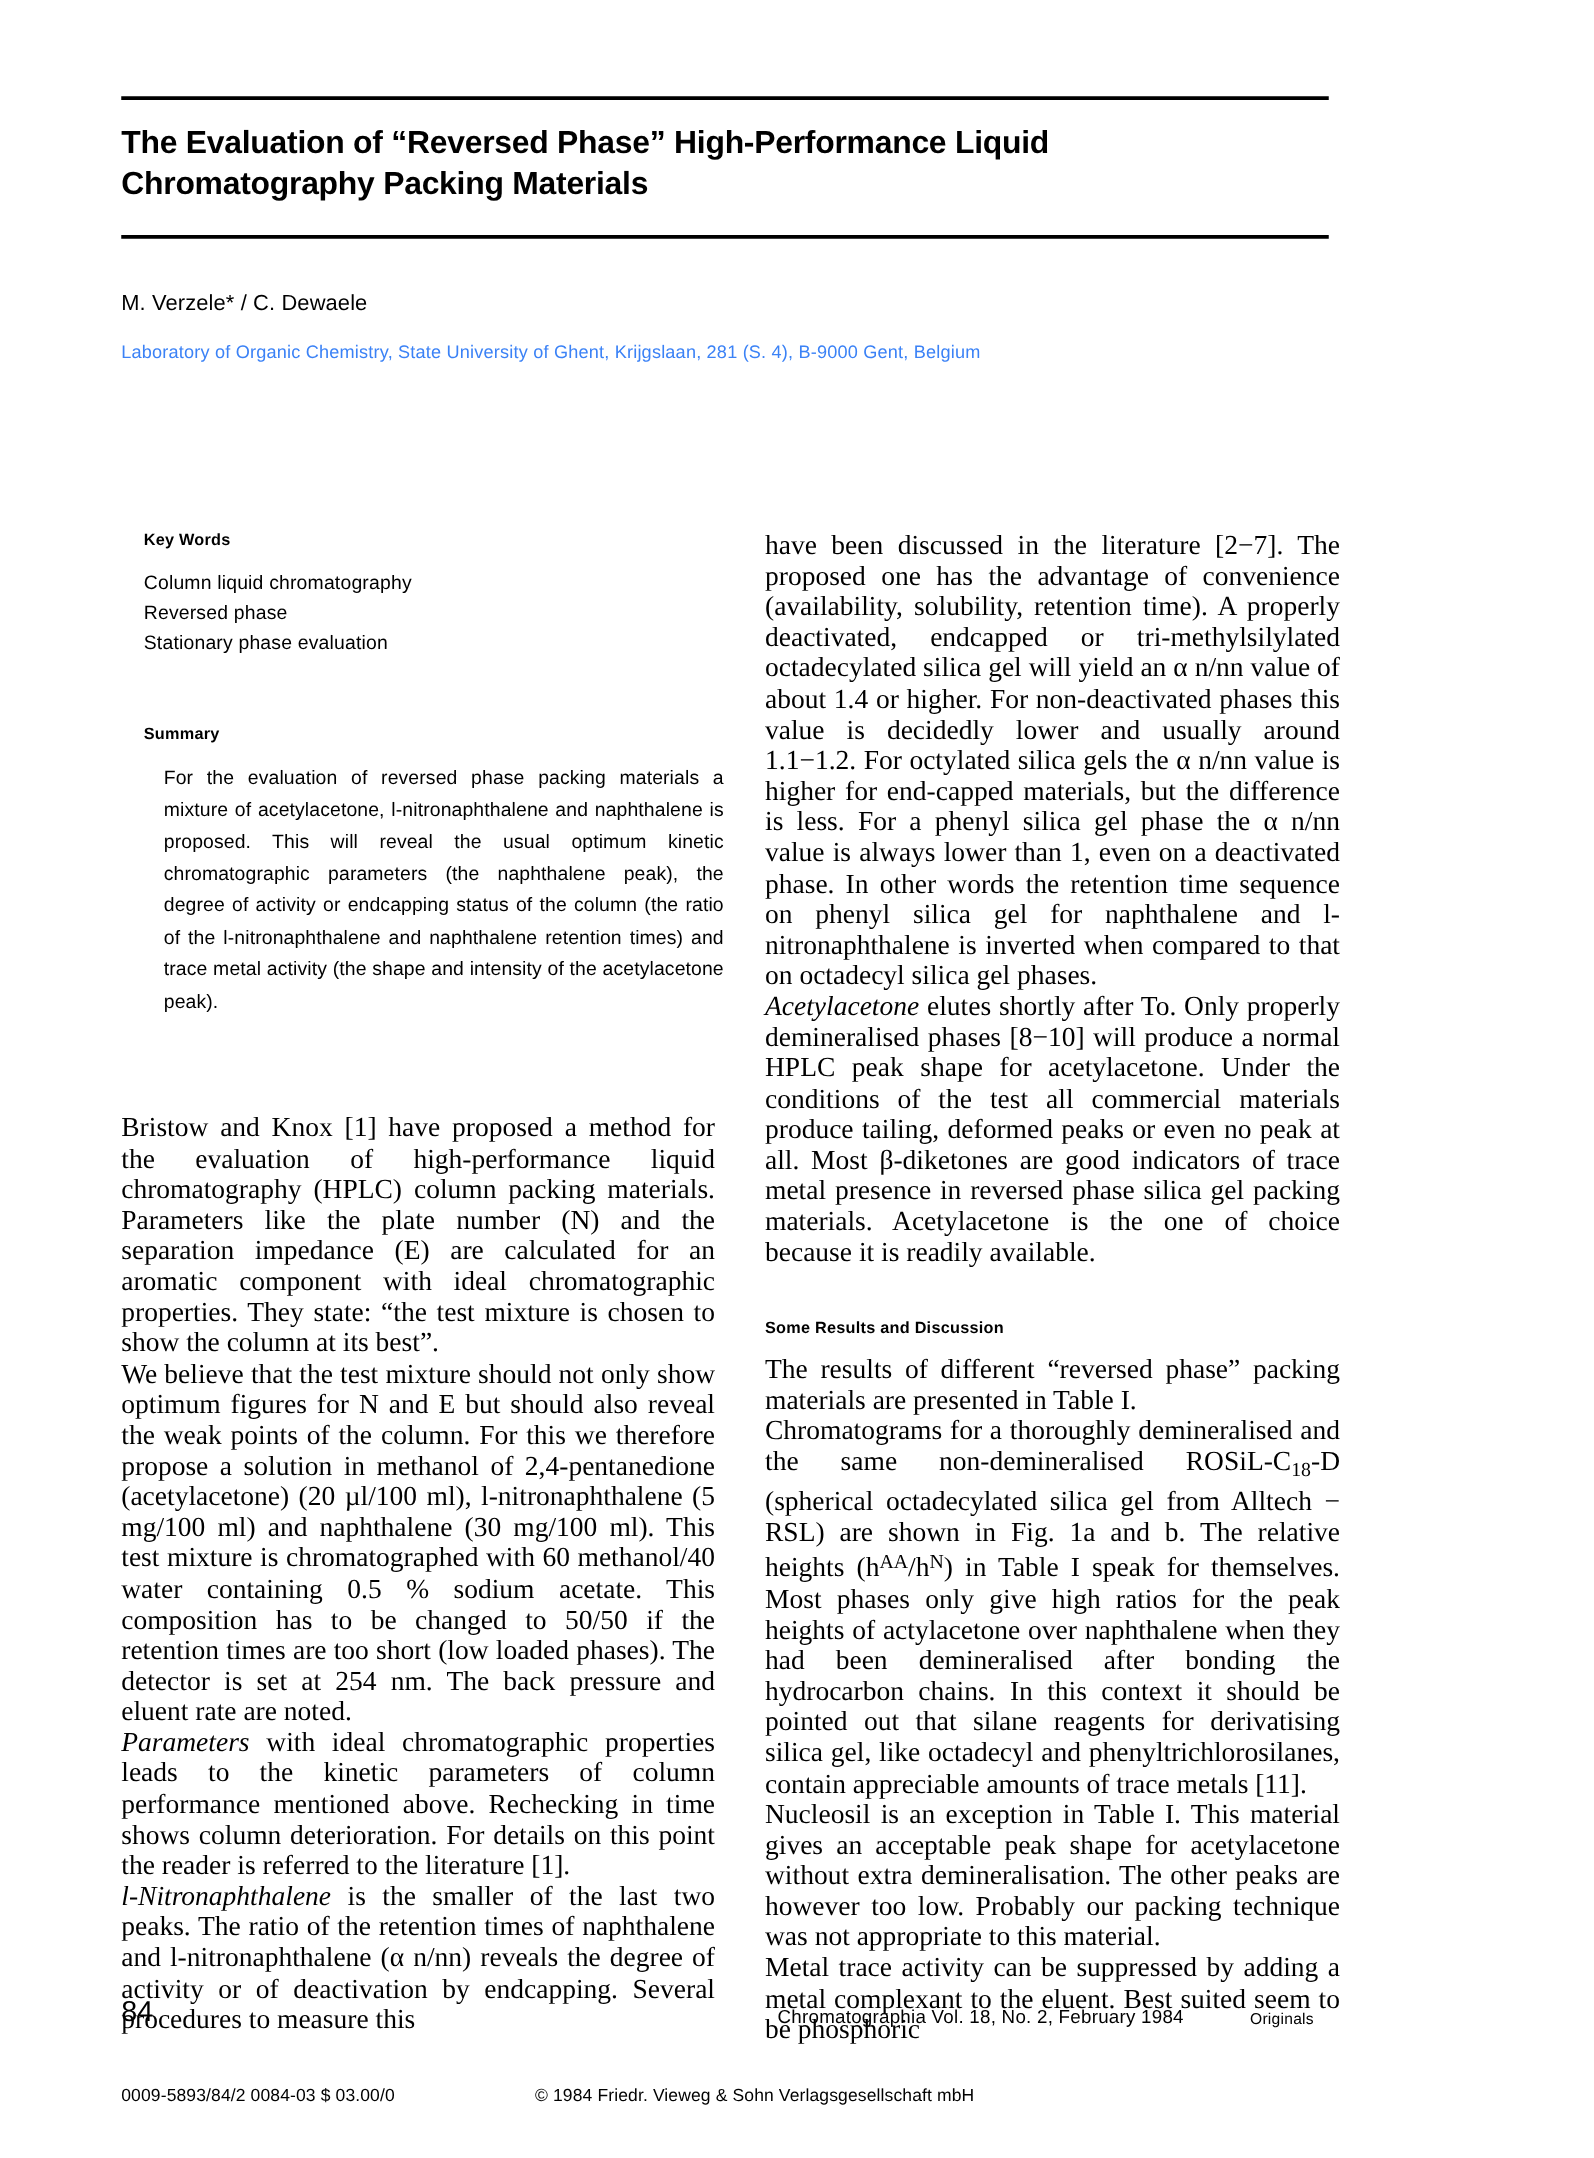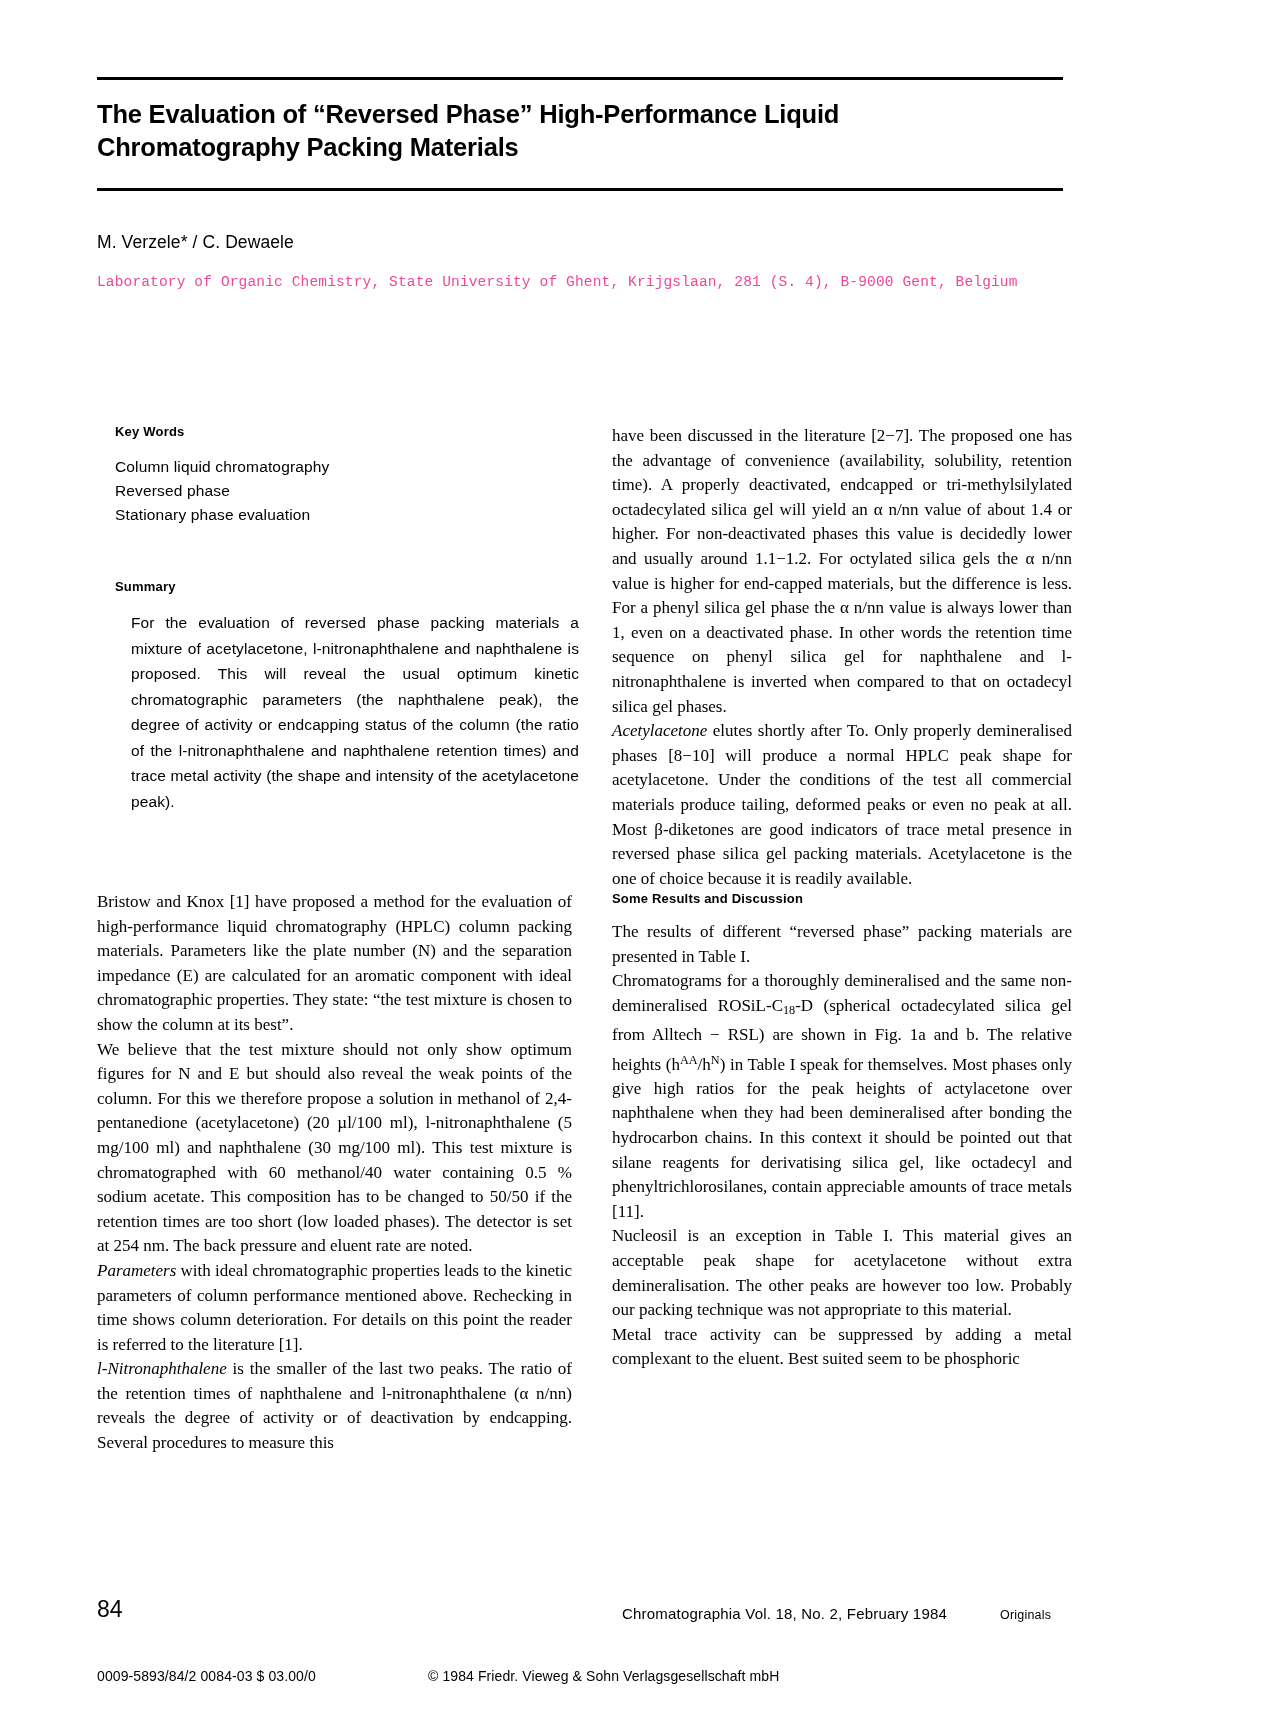--- a/index.html
+++ b/index.html
@@ -53,24 +53,24 @@
     top: 232px;
     font-family: "Liberation Sans", sans-serif;
     font-size: 17.5px;
     letter-spacing: 0.1px;
   }
 
   .affiliation {
     position: absolute;
     left: 97px;
     top: 274px;
-    font-family: Liberation Mono, monospace;
+    font-family: Liberation Sans, sans-serif;
     font-size: 14.5px;
     letter-spacing: 0.15px;
-    color: #ec4899;
+    color: #3b82f6;
   }
 
   
   .col-left {
     position: absolute;
     left: 97px;
     top: 424px;
     width: 475px;
   }
   .col-right {
@@ -111,29 +111,30 @@
     margin: 16px;
     width: 448px;
   }
 
   .gap-keywords-summary { height: 52px; }
   .gap-summary-body     { height: 60px; }
 
   
   .body-text {
     font-family: "Liberation Serif", serif;
-    font-size: 17px;
+    font-size: 22px;
     line-height: 24.6px;
     text-align: justify;
     margin: 0;
     hyphens: none;
   }
   .body-text + .body-text { margin-top: 0px; }
 
   .sec-head-sans.results {
+    margin-top: 40px;
     margin-bottom: 14px;
   }
 
   i, .it { font-style: italic; }
 
   .sub { font-size: 0.72em; vertical-align: -0.28em; }
   .sup { font-size: 0.72em; vertical-align: 0.45em; }
 
   
   .page-number {

